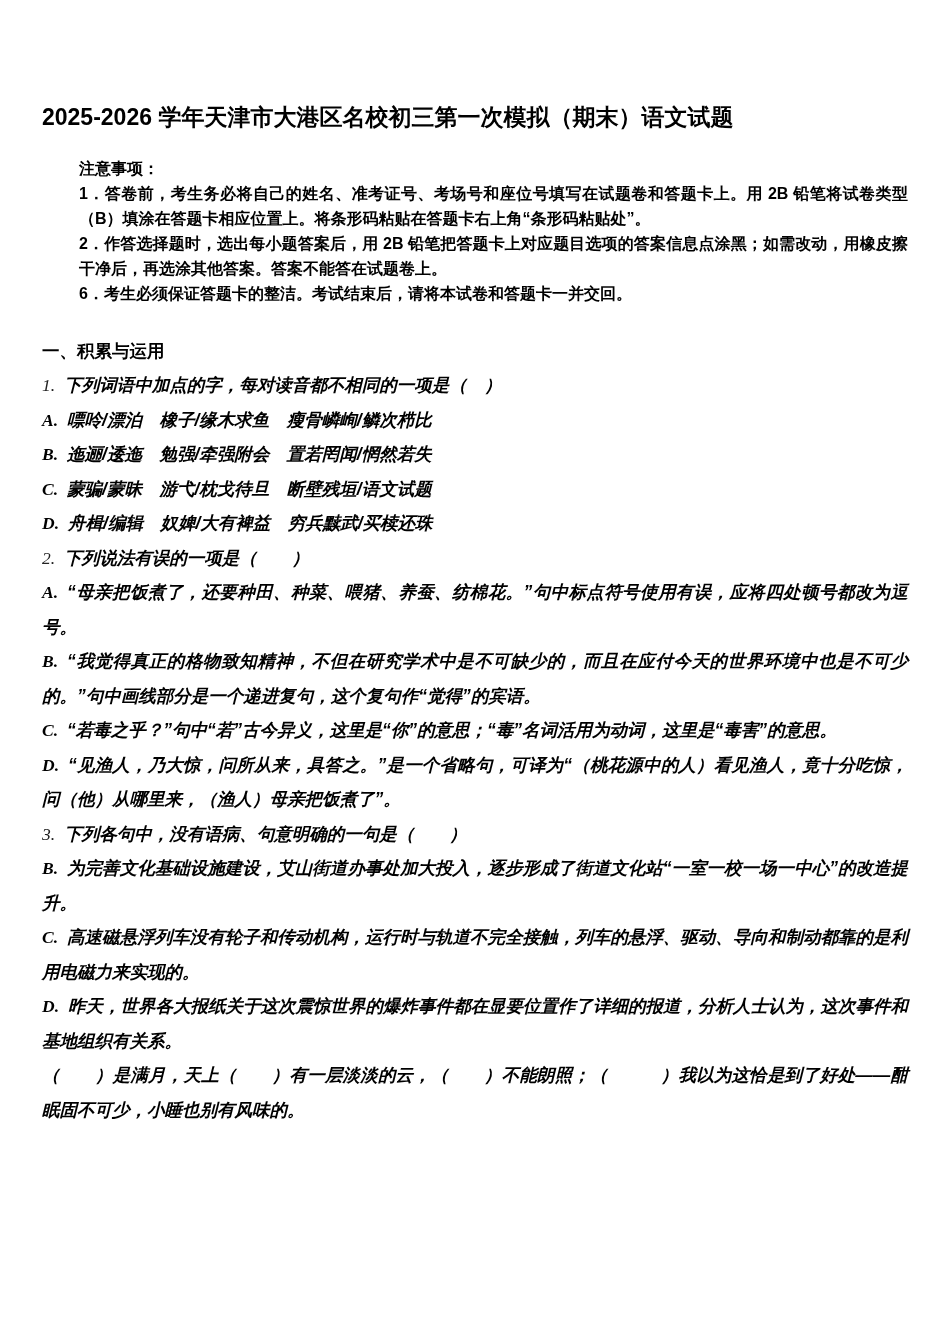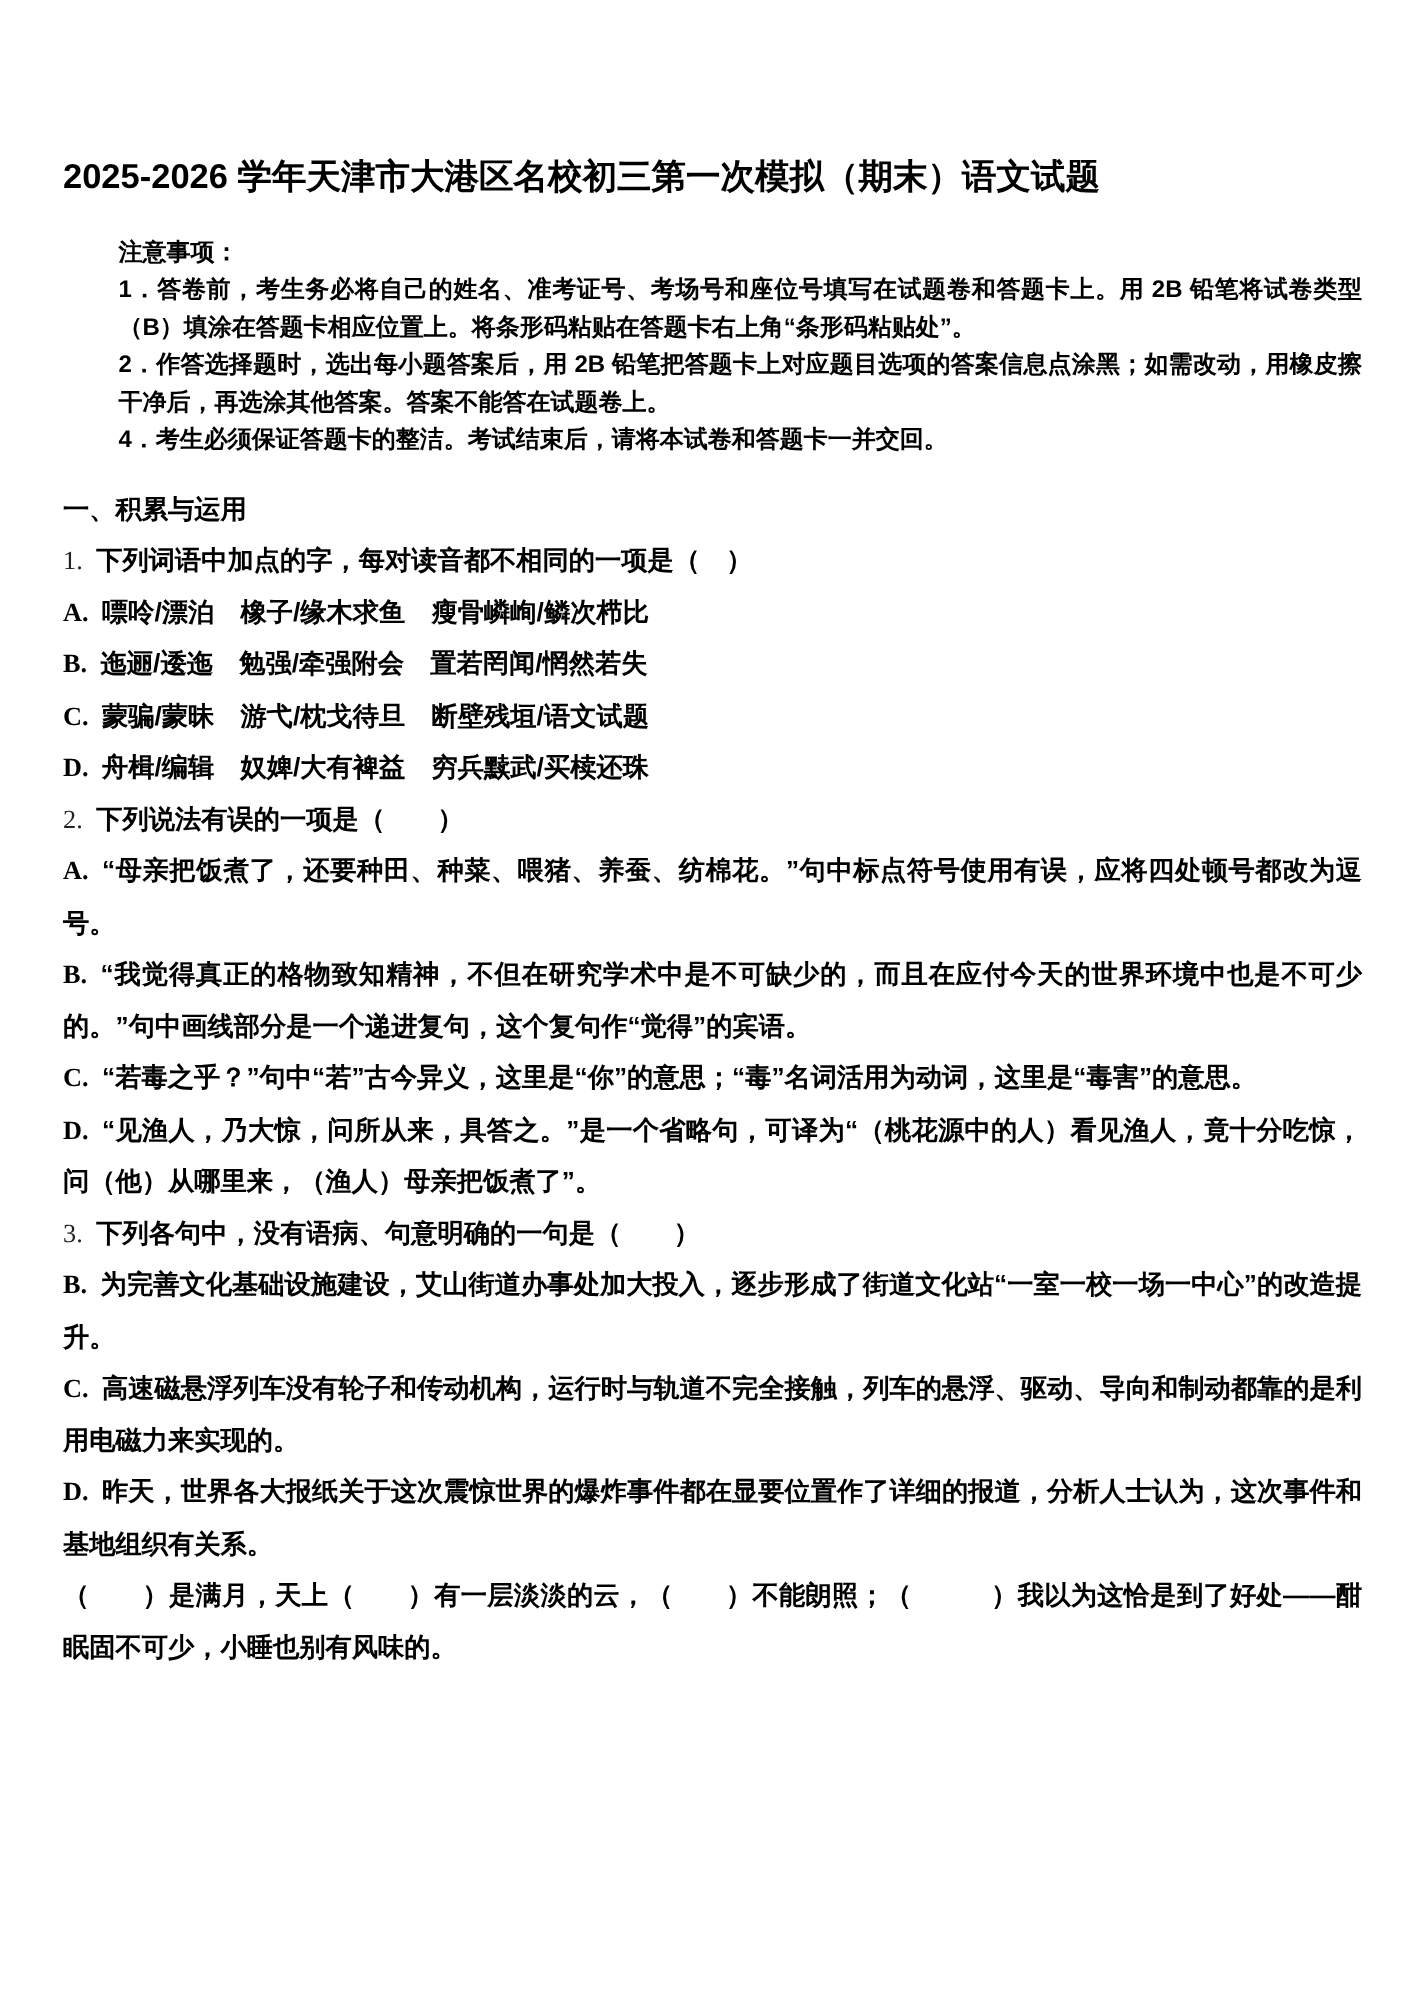--- a/index.html
+++ b/index.html
@@ -30,31 +30,32 @@
     font-weight: bold;
     text-align: justify;
     margin-left: 37px;
   }
   .notice p {
     margin: 0;
   }
   .section-heading {
     font-size: 17.5px;
     font-weight: bold;
-    margin: 16px 0 0 0;
+    margin: 28px 0 0 0;
     line-height: 34px;
   }
   .question {
     font-size: 17.5px;
     line-height: 34.5px;
   }
   .question p {
     margin: 0;
     text-align: justify;
     font-weight: bold;
+    font-style: italic;
   }
   .qnum {
     font-family: "Liberation Serif", serif;
     font-weight: normal;
     color: #222222;
     margin-right: 9px;
   }
   .opt-label {
     font-family: "Liberation Serif", serif;
     font-weight: bold;
@@ -66,21 +67,21 @@
 </style>
 </head>
 <body>
 
 <h1 class="page-title">2025-2026 学年天津市大港区名校初三第一次模拟（期末）语文试题</h1>
 
 <div class="notice">
   <p>注意事项：</p>
   <p>1．答卷前，考生务必将自己的姓名、准考证号、考场号和座位号填写在试题卷和答题卡上。用 2B 铅笔将试卷类型（B）填涂在答题卡相应位置上。将条形码粘贴在答题卡右上角“条形码粘贴处”。</p>
   <p>2．作答选择题时，选出每小题答案后，用 2B 铅笔把答题卡上对应题目选项的答案信息点涂黑；如需改动，用橡皮擦干净后，再选涂其他答案。答案不能答在试题卷上。</p>
-  <p>4．考生必须保证答题卡的整洁。考试结束后，请将本试卷和答题卡一并交回。</p>
+  <p>6．考生必须保证答题卡的整洁。考试结束后，请将本试卷和答题卡一并交回。</p>
 </div>
 
 <h2 class="section-heading">一、积累与运用</h2>
 
 <div class="question">
   <p>
     <span class="qnum">1.</span><span>下列词语中加点的字，每对读音都不相同的一项是（　）</span>
   </p>
   <p>
     <span class="opt-label">A.</span><span>嘌呤/漂泊　橡子/缘木求鱼　瘦骨嶙峋/鳞次栉比</span>

